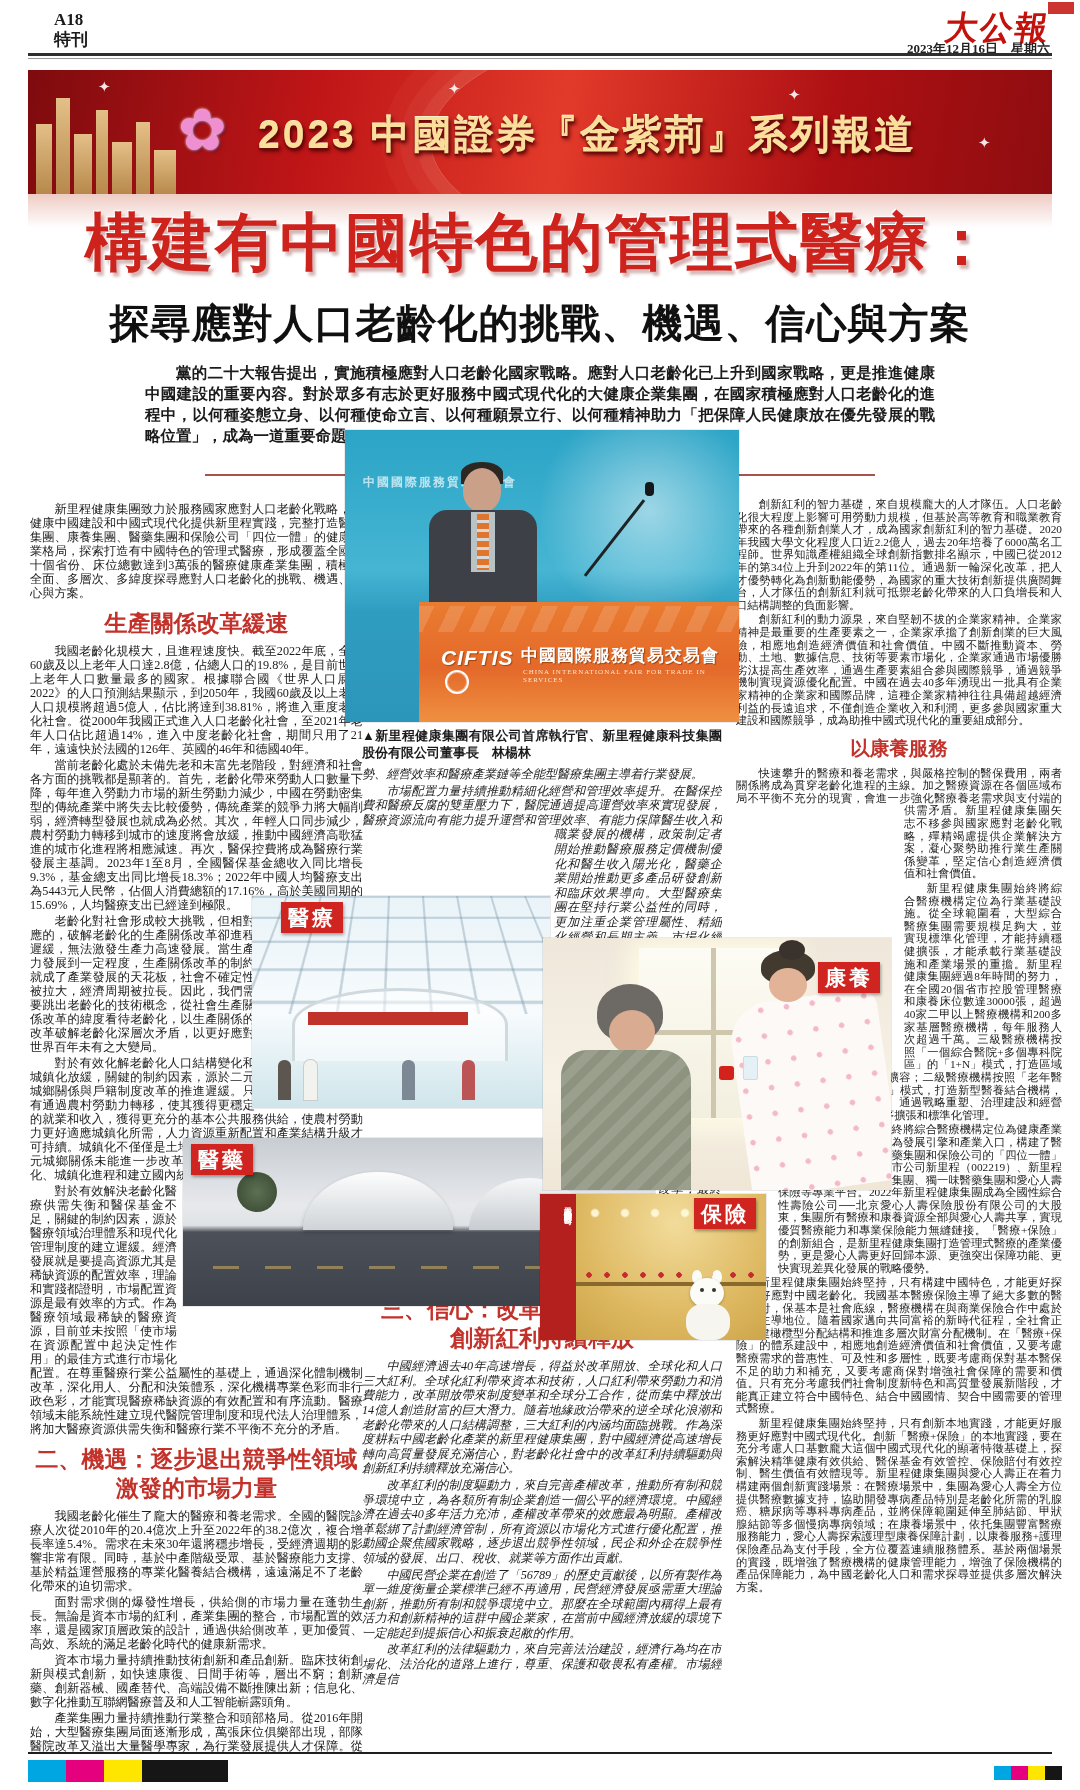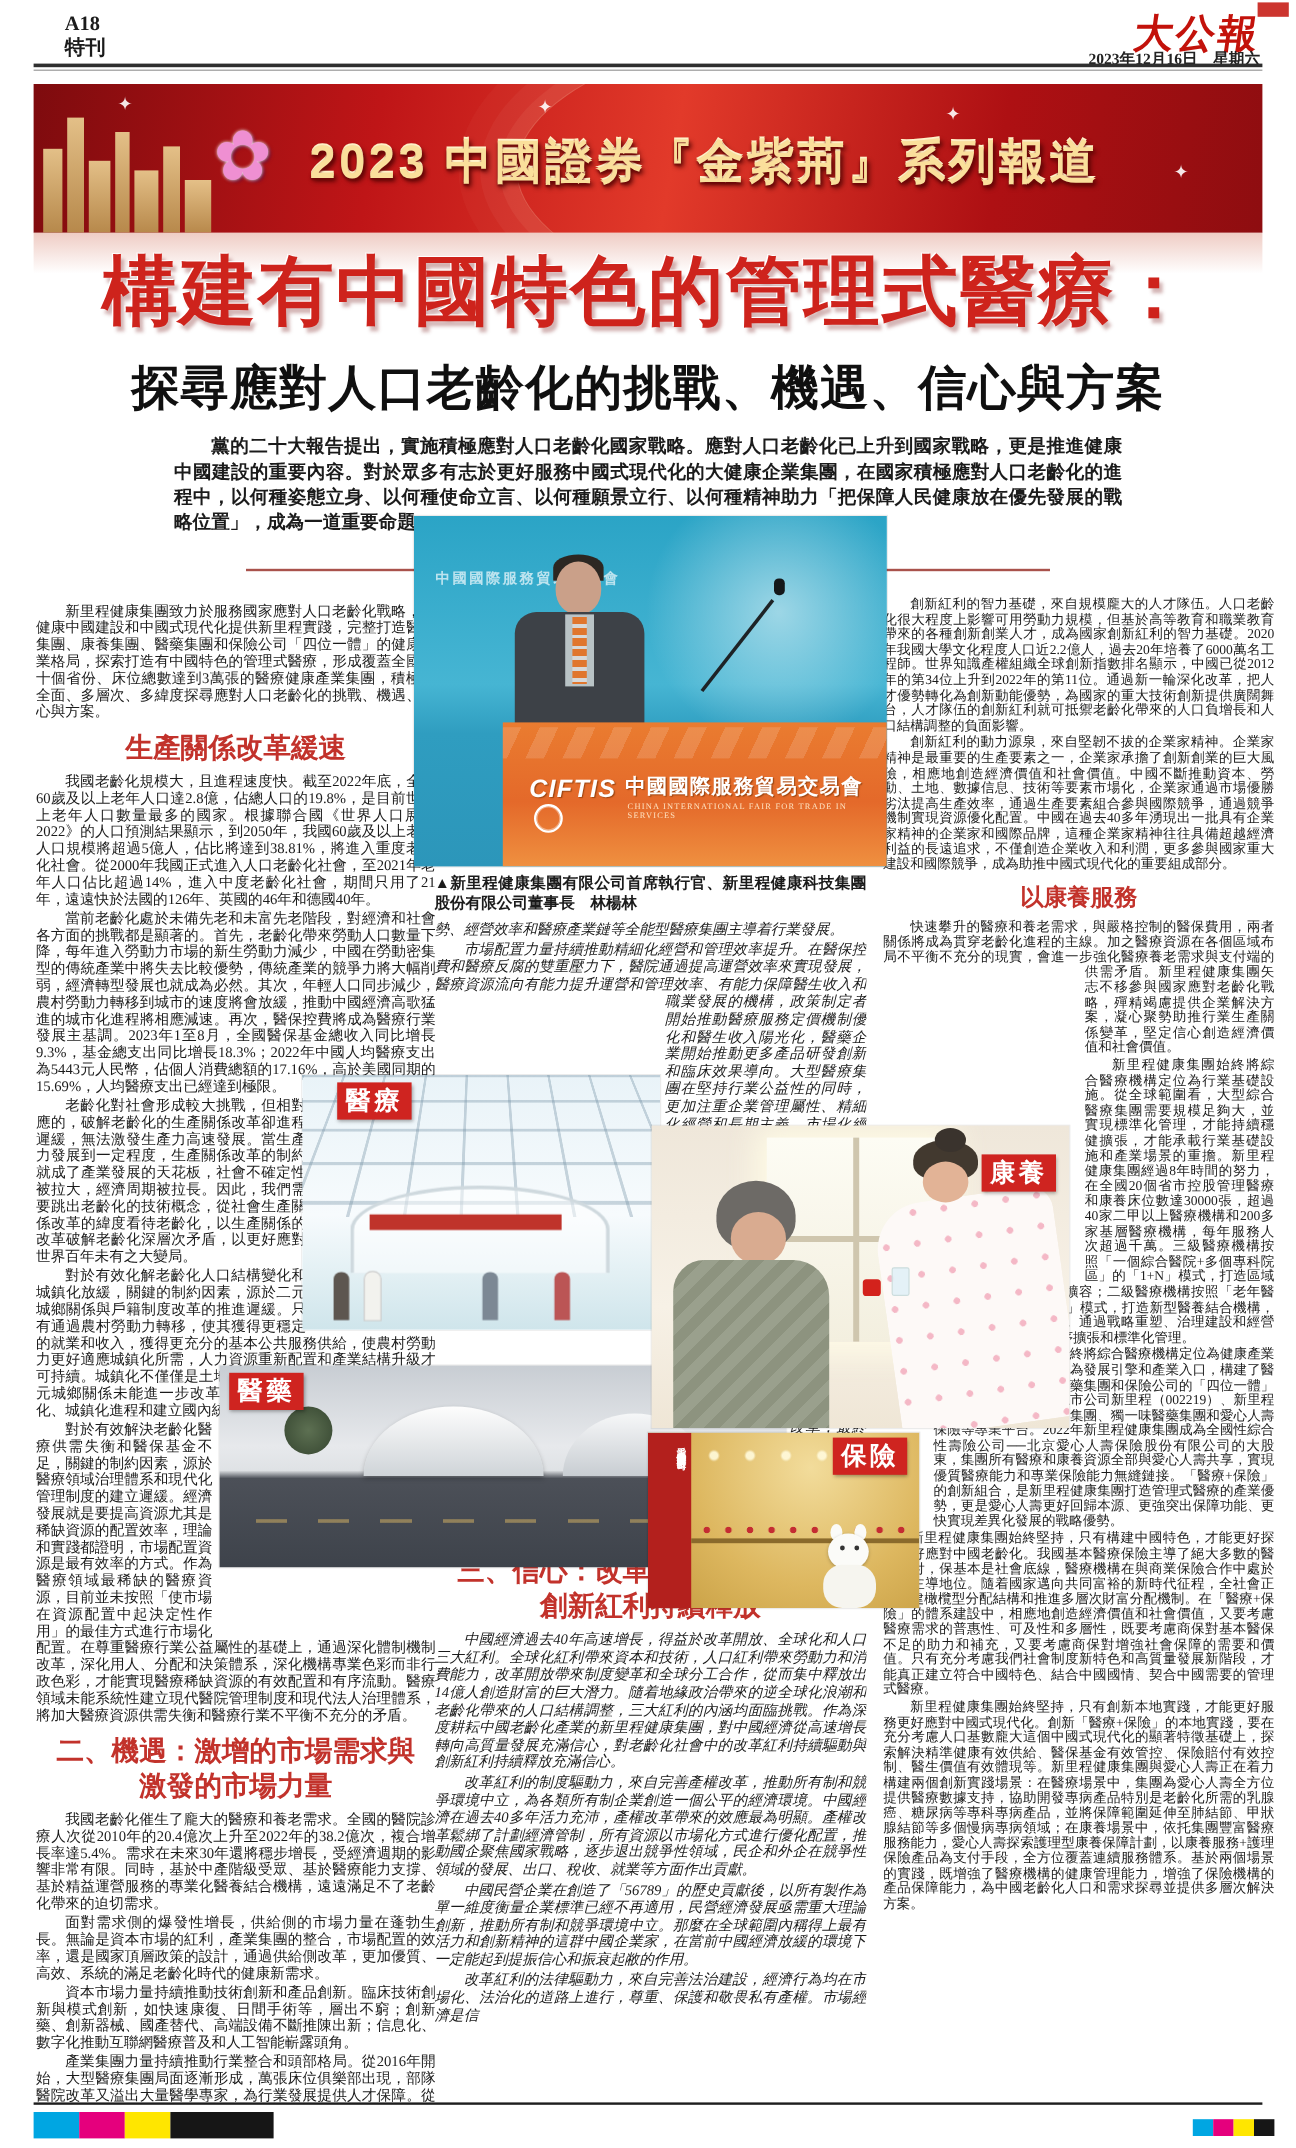--- a/index.html
+++ b/index.html
@@ -194,21 +194,21 @@
     <p><span>新里程健康集團致力於服務國家應對人口老齡化戰略，為健康中國建設和中國式現代化提供新里程實踐，完整打造醫療集團、康養集團、醫藥集團和保險公司「四位一體」的健康產業格局，探索打造有中國特色的管理式醫療，形成覆蓋全國二十個省份、床位總數達到3萬張的醫療健康產業集團，積極、全面、多層次、多緯度探尋應對人口老齡化的挑戰、機遇、信心與方案。</span></p>
     <div class="sechead">
       <div>生產關係改革緩速</div>
     </div>
     <p><span>我國老齡化規模大，且進程速度快。截至2022年底，全國60歲及以上老年人口達2.8億，佔總人口的19.8%，是目前世界上老年人口數量最多的國家。根據聯合國《世界人口展望2022》的人口預測結果顯示，到2050年，我國60歲及以上老年人口規模將超過5億人，佔比將達到38.81%，將進入重度老齡化社會。從2000年我國正式進入人口老齡化社會，至2021年老年人口佔比超過14%，進入中度老齡化社會，期間只用了21年，遠遠快於法國的126年、英國的46年和德國40年。</span></p>
     <p><span>當前老齡化處於未備先老和未富先老階段，對經濟和社會各方面的挑戰都是顯著的。首先，老齡化帶來勞動人口數量下降，每年進入勞動力市場的新生勞動力減少，中國在勞動密集型的傳統產業中將失去比較優勢，傳統產業的競爭力將大幅削弱，經濟轉型發展也就成為必然。其次，年輕人口同步減少，農村勞動力轉移到城市的速度將會放緩，推動中國經濟高歌猛進的城市化進程將相應減速。再次，醫保控費將成為醫療行業發展主基調。2023年1至8月，全國醫保基金總收入同比增長9.3%，基金總支出同比增長18.3%；2022年中國人均醫療支出為5443元人民幣，佔個人消費總額的17.16%，高於美國同期的15.69%，人均醫療支出已經達到極限。</span></p>
     <p><i class="sp spr" style="width:100px;height:192px;"></i><span>老齡化對社會形成較大挑戰，但相對應的，破解老齡化的生產關係改革卻進程遲緩，無法激發生產力高速發展。當生產力發展到一定程度，生產關係改革的制約就成了產業發展的天花板，社會不確定性被拉大，經濟周期被拉長。因此，我們需要跳出老齡化的技術概念，從社會生產關係改革的緯度看待老齡化，以生產關係的改革破解老齡化深層次矛盾，以更好應對世界百年未有之大變局。</span></p>
     <p><span>對於有效化解老齡化人口結構變化和城鎮化放緩，關鍵的制約因素，源於二元城鄉關係與戶籍制度改革的推進遲緩。只有通過農村勞動力轉移，使其獲得更穩定的就業和收入，獲得更充分的基本公共服務供給，使農村勞動力更好適應城鎮化所需，人力資源重新配置和產業結構升級才可持續。城鎮化不僅僅是土地的城鎮化，也是人的城鎮化，二元城鄉關係未能進一步改革，將極大制約老齡化人口結構優化、城鎮化進程和建立國內統一大市場的目標實現。</span></p>
     <p><i class="sp spr" style="width:178px;height:168px;clear:right;"></i><span>對於有效解決老齡化醫療供需失衡和醫保基金不足，關鍵的制約因素，源於醫療領域治理體系和現代化管理制度的建立遲緩。經濟發展就是要提高資源尤其是稀缺資源的配置效率，理論和實踐都證明，市場配置資源是最有效率的方式。作為醫療領域最稀缺的醫療資源，目前並未按照「使市場在資源配置中起決定性作用」的最佳方式進行市場化配置。在尊重醫療行業公益屬性的基礎上，通過深化體制機制改革，深化用人、分配和決策體系，深化機構專業色彩而非行政色彩，才能實現醫療稀缺資源的有效配置和有序流動。醫療領域未能系統性建立現代醫院管理制度和現代法人治理體系，將加大醫療資源供需失衡和醫療行業不平衡不充分的矛盾。</span></p>
     <div class="sechead">
-      <div>二、機遇：激增的市場需求與</div>
+      <div>二、機遇：逐步退出競爭性領域</div>
       <div>激發的市場力量</div>
     </div>
     <p><span>我國老齡化催生了龐大的醫療和養老需求。全國的醫院診療人次從2010年的20.4億次上升至2022年的38.2億次，複合增長率達5.4%。需求在未來30年還將穩步增長，受經濟週期的影響非常有限。同時，基於中產階級受眾、基於醫療能力支撐、基於精益運營服務的專業化醫養結合機構，遠遠滿足不了老齡化帶來的迫切需求。</span></p>
     <p><span>面對需求側的爆發性增長，供給側的市場力量在蓬勃生長。無論是資本市場的紅利，產業集團的整合，市場配置的效率，還是國家頂層政策的設計，通過供給側改革，更加優質、高效、系統的滿足老齡化時代的健康新需求。</span></p>
     <p><span>資本市場力量持續推動技術創新和產品創新。臨床技術創新與模式創新，如快速康復、日間手術等，層出不窮；創新藥、創新器械、國產替代、高端設備不斷推陳出新；信息化、數字化推動互聯網醫療普及和人工智能嶄露頭角。</span></p>
     <p><span>產業集團力量持續推動行業整合和頭部格局。從2016年開始，大型醫療集團局面逐漸形成，萬張床位俱樂部出現，部隊醫院改革又溢出大量醫學專家，為行業發展提供人才保障。從2021年開始，醫療集團的頭部效應格局進一步凸顯，行業集中度進一步提高，產業鏈生態鏈開始形成，產業集團、上市公司和保險公司成為行業整合主導者，幾萬張床位和百億市值上市公司不斷湧現。同時，中小醫療機構發展空間受到擠壓，行業併購整合加速，資金、資源、政策和人才都將向頭部醫療集團集中，具備規模優</span></p>
   </div>
 
   <div class="txtcol col2">
     <div class="photospacer"></div>

